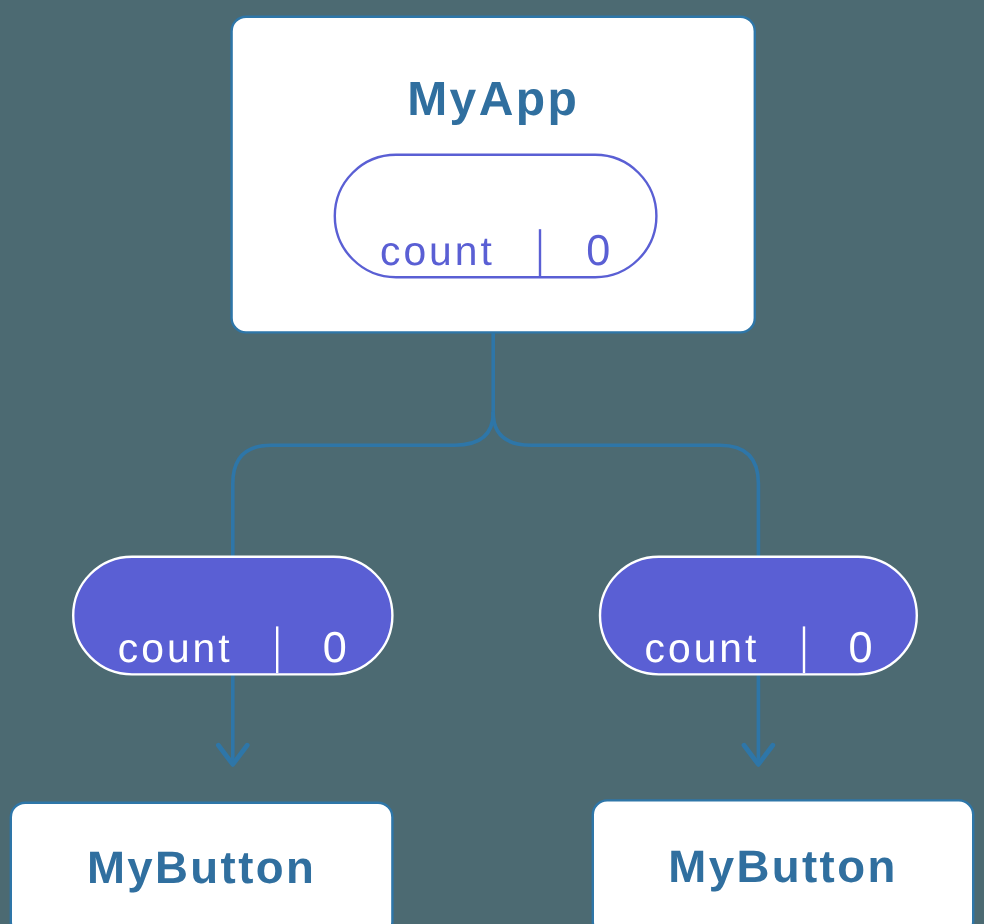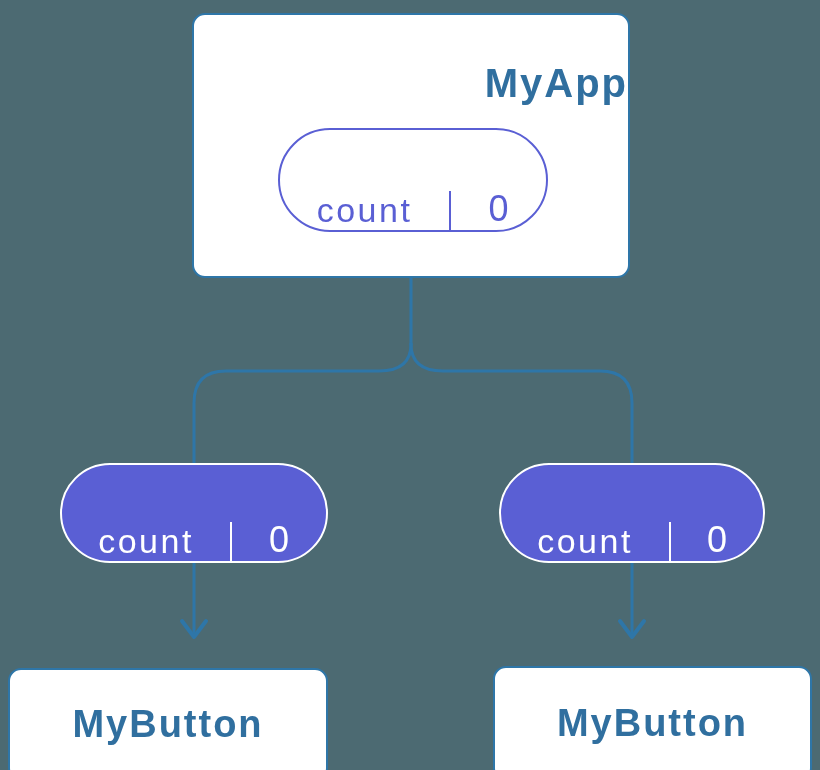--- a/index.html
+++ b/index.html
@@ -35,21 +35,21 @@
   }
   .node-title {
     color: var(--label-blue, #306F9F);
     font-weight: 600;
     letter-spacing: 2px;
   }
   .node-root { left: 192px; top: 13px; width: 438px; height: 265px; }
   .root-title {
     position: absolute;
     top: 46px; left: 0; right: 0;
-    text-align: right;
+    text-align: center;
     font-size: 40px;
   }
   .pill {
     position: absolute;
     z-index: 2;
     display: flex;
     align-items: flex-end;
     border-radius: 999px;
     font-size: 34px;
     letter-spacing: 2.5px;

